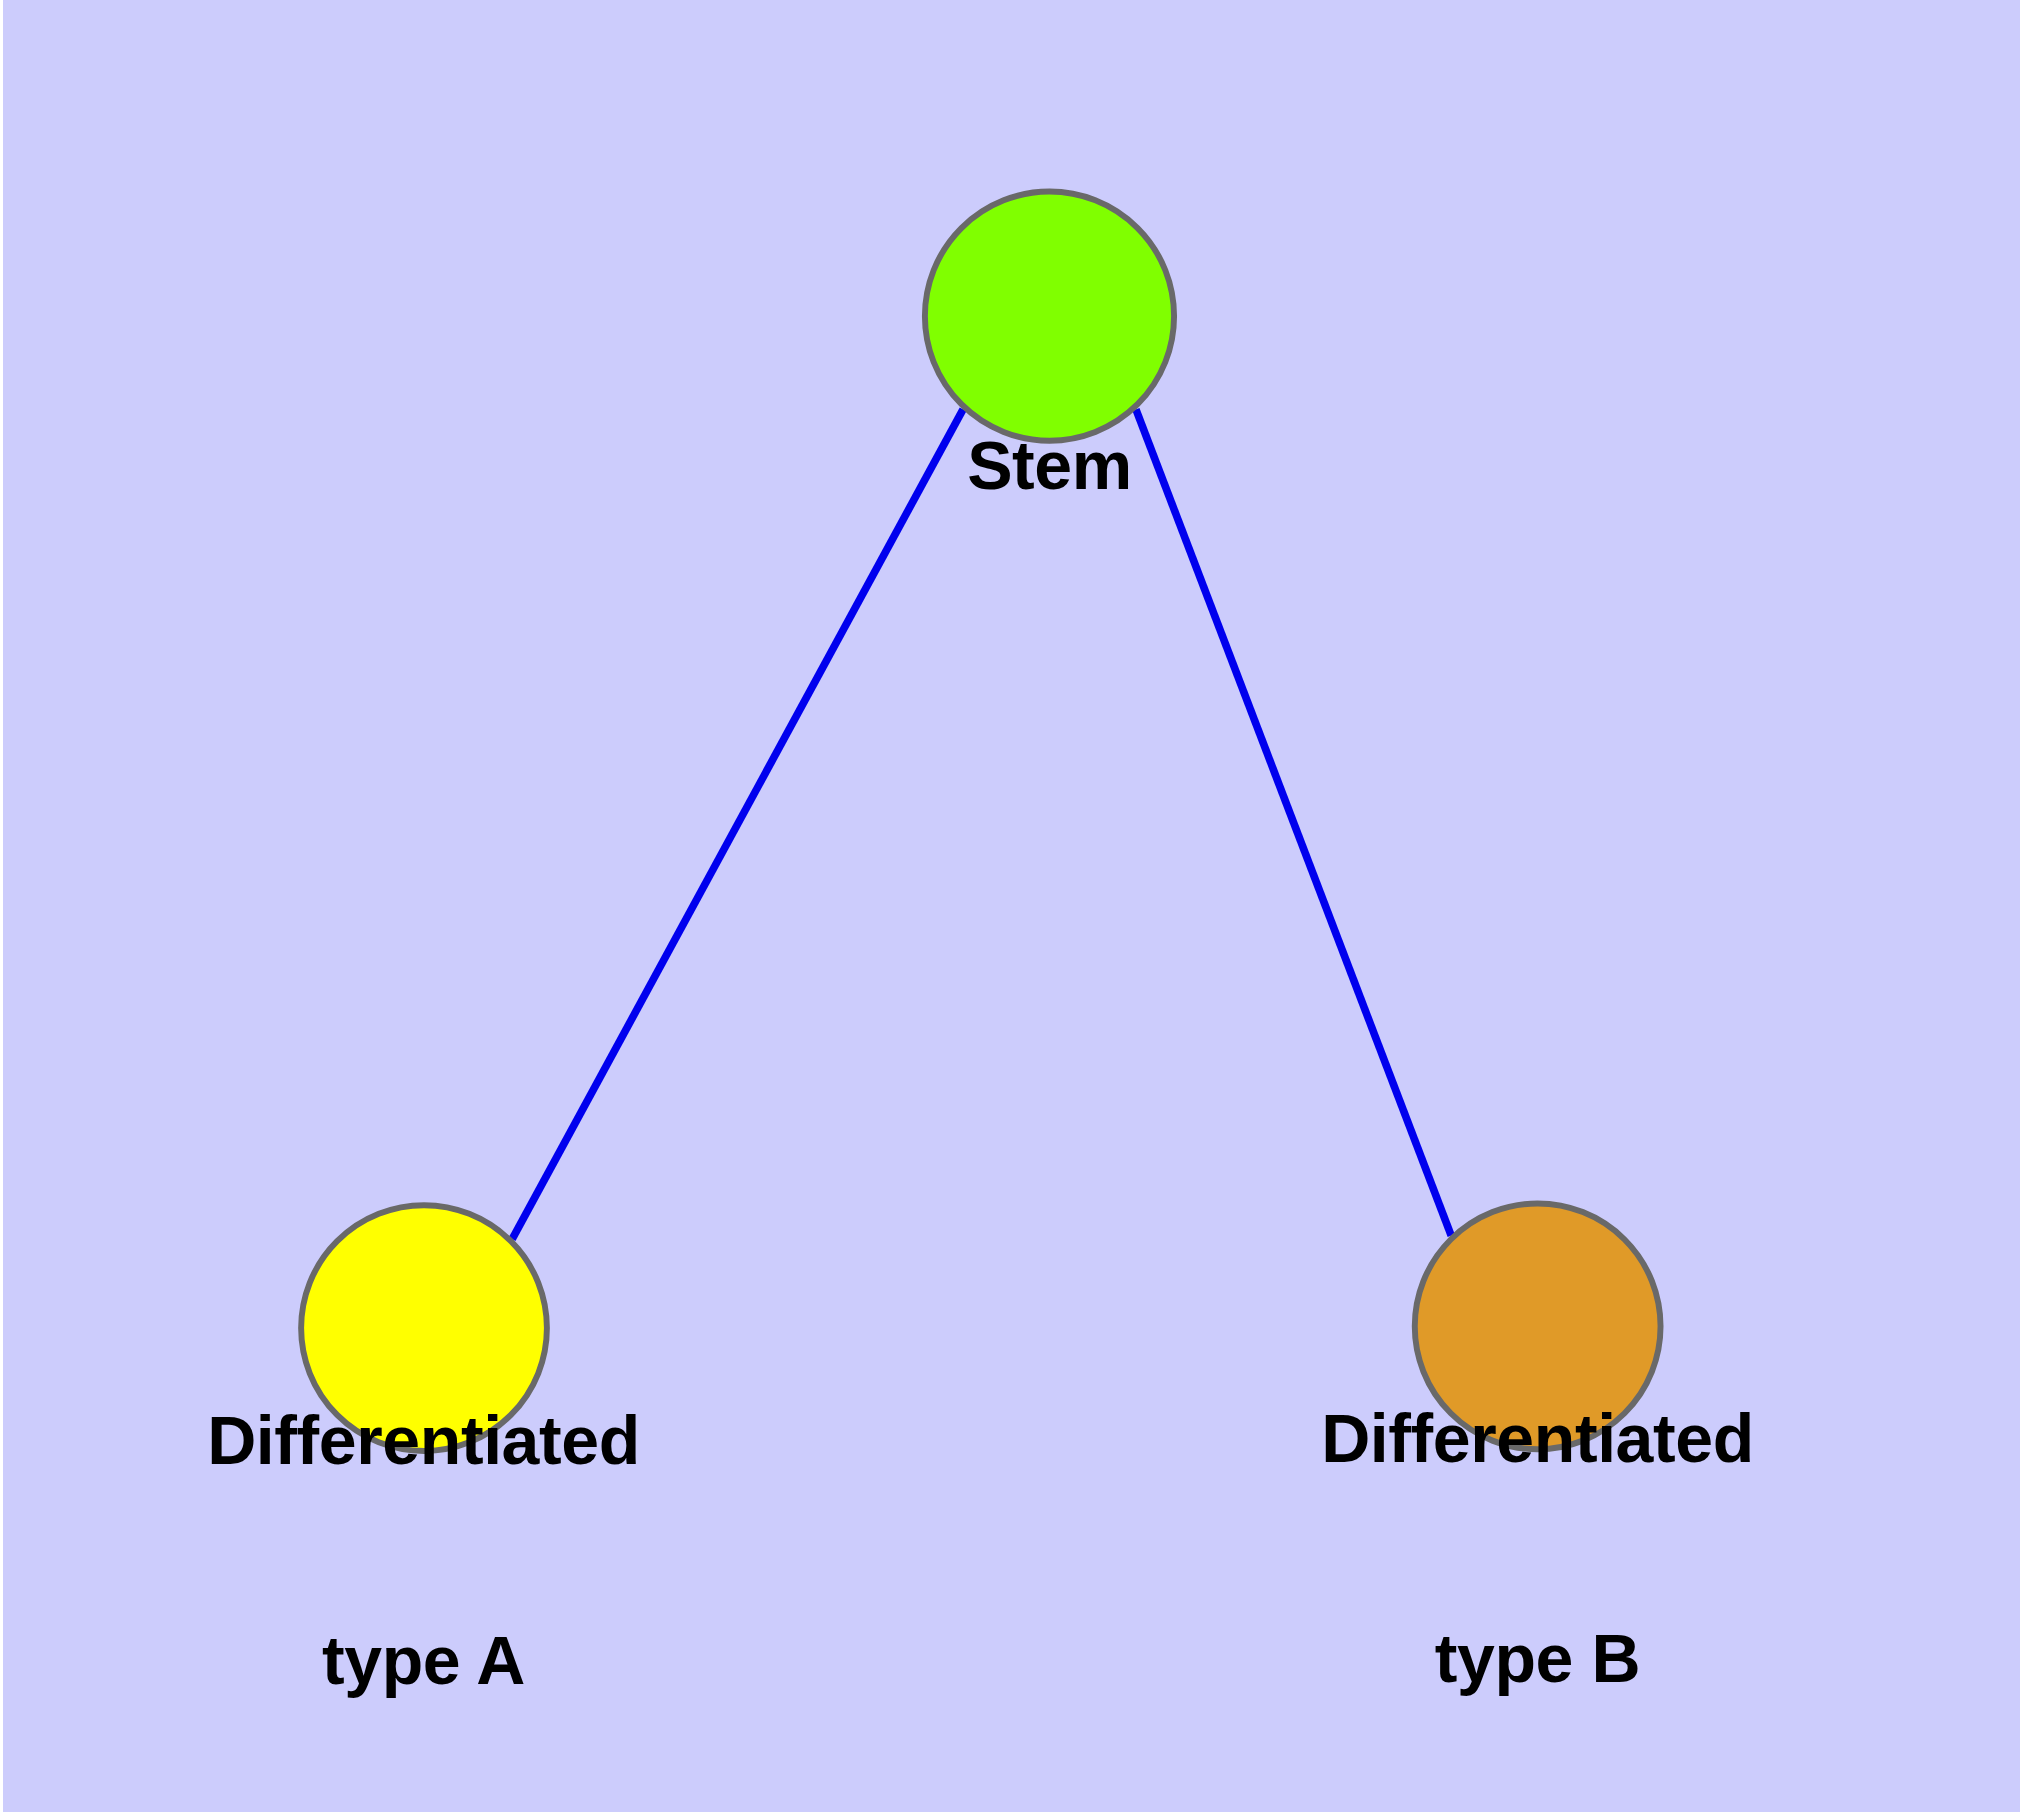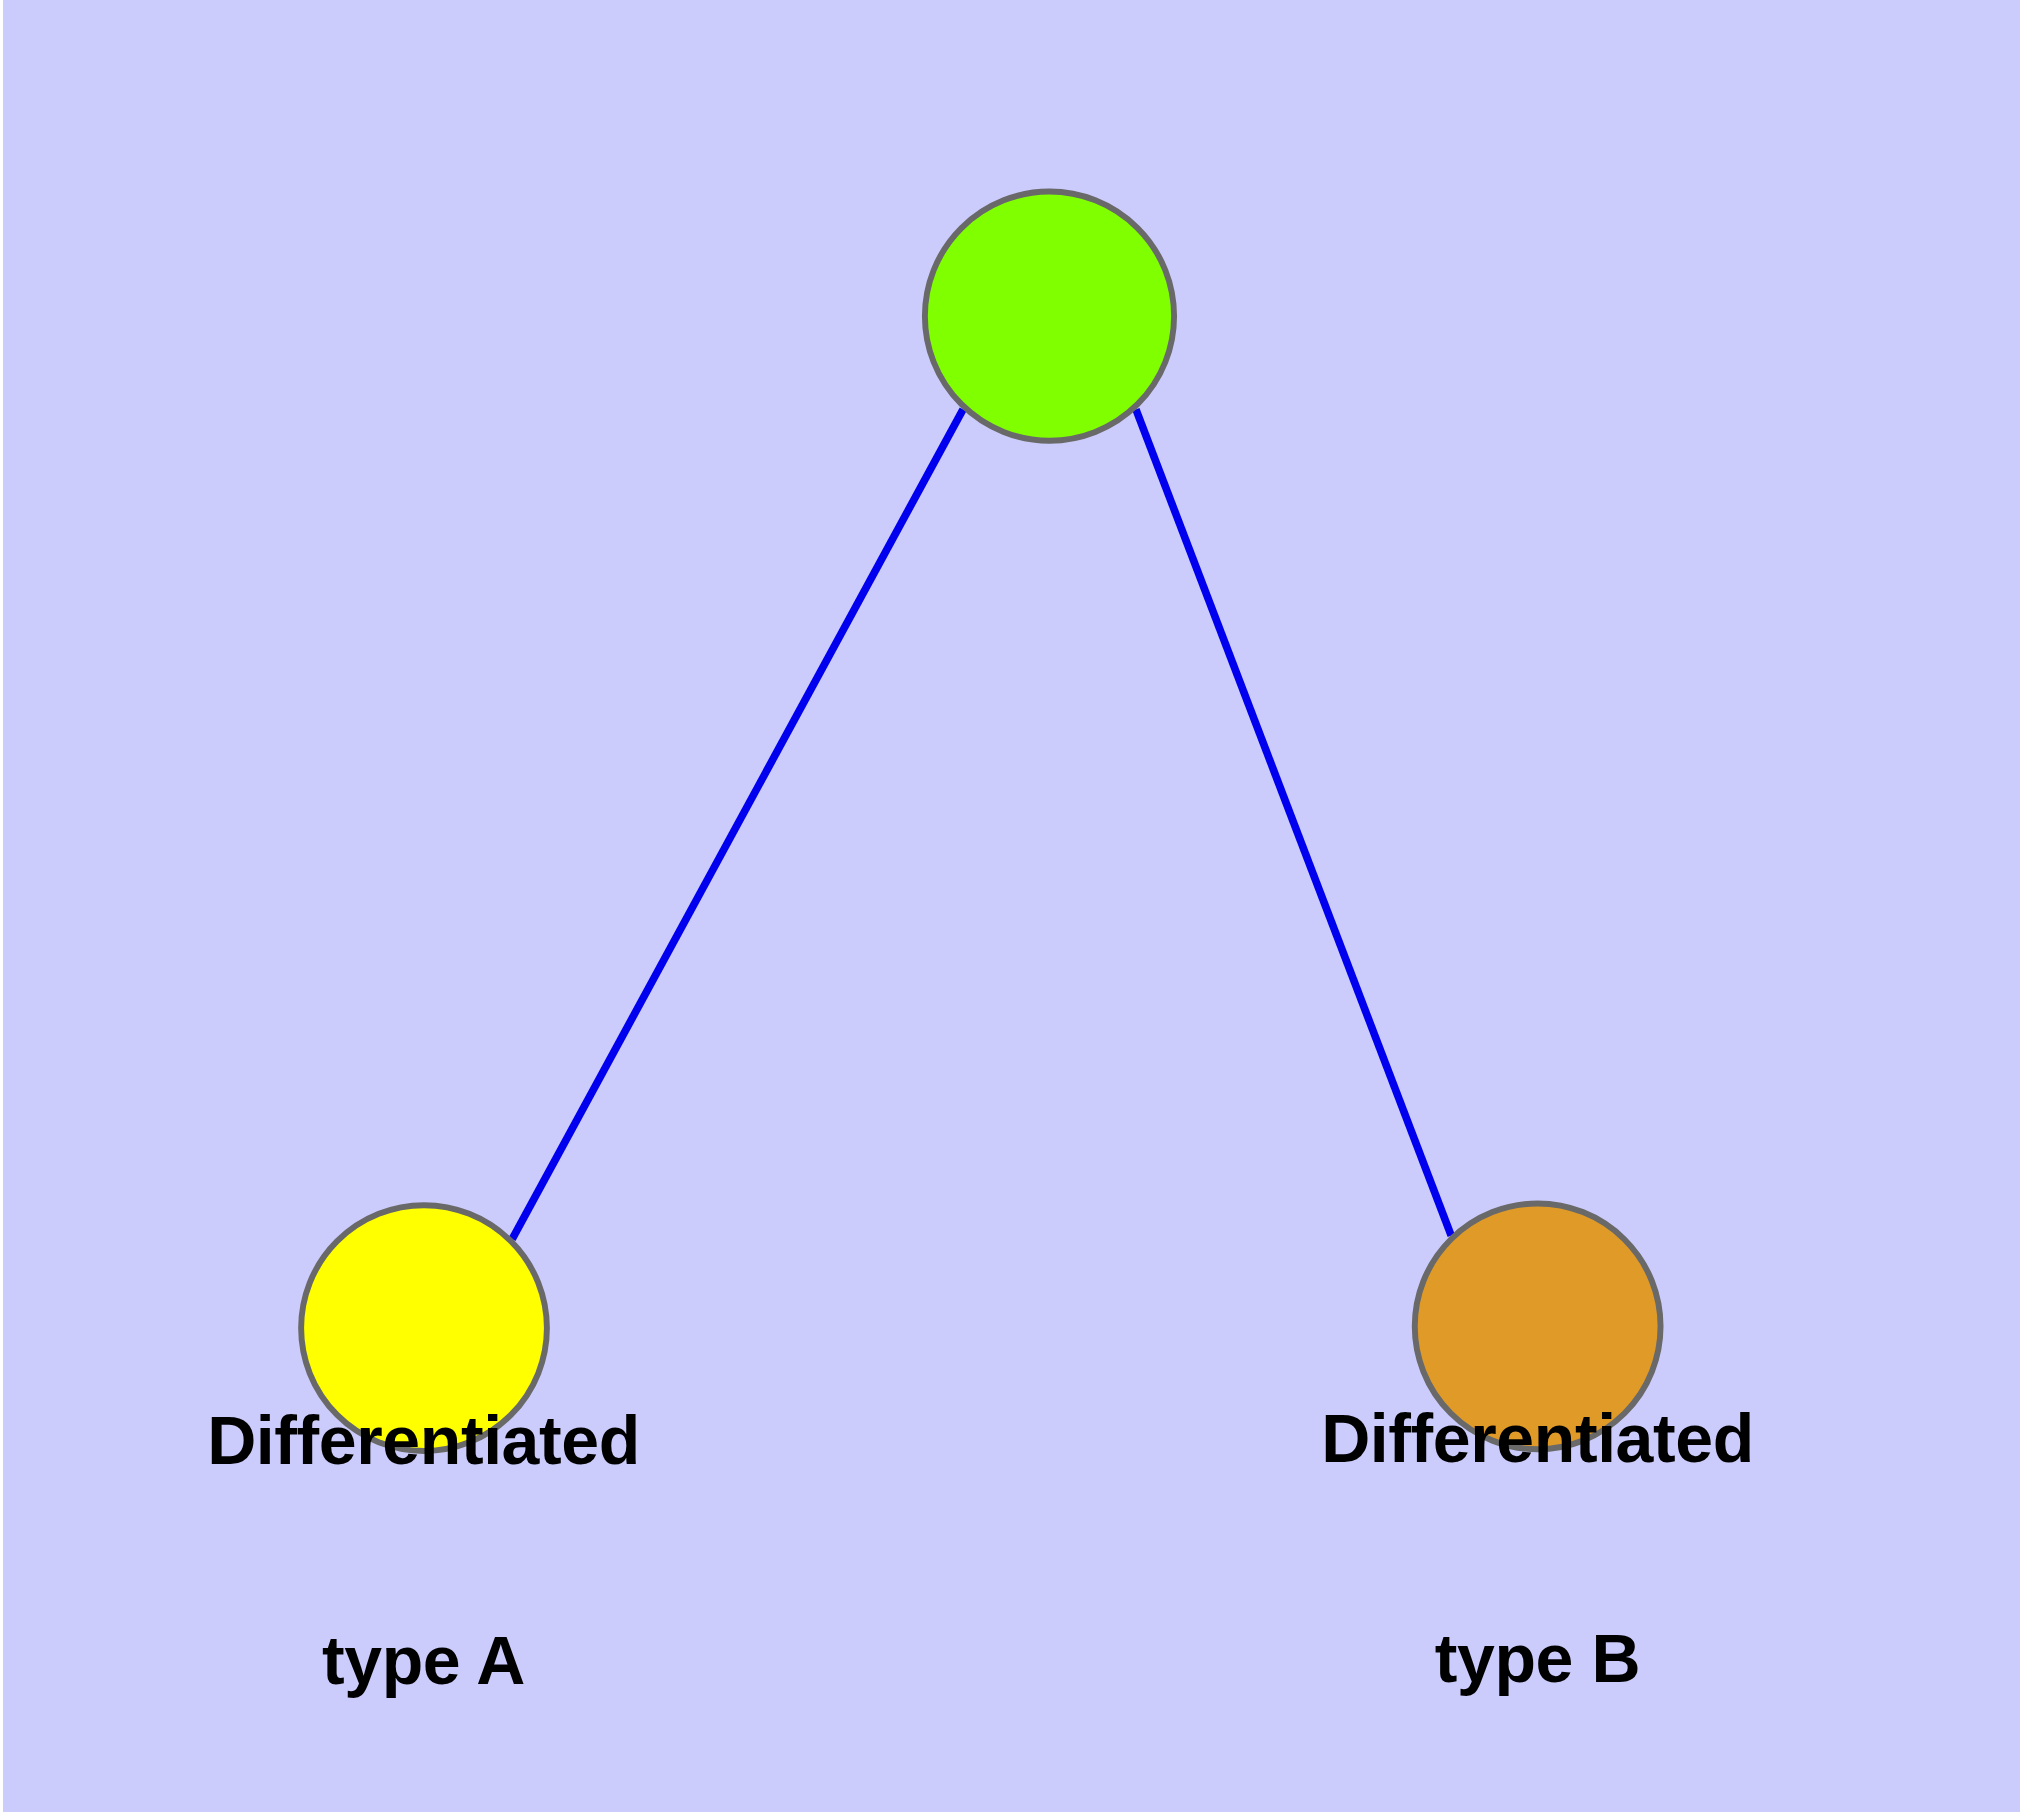--- a/index.html
+++ b/index.html
@@ -71,20 +71,23 @@
       <line x1="1136" y1="483" x2="604" y2="1462" stroke="#0000ee" stroke-width="9" stroke-linecap="butt"></line>
       <line x1="1340" y1="483" x2="1712" y2="1458" stroke="#0000ee" stroke-width="9" stroke-linecap="butt"></line>
     </g>
     <g>
       <circle cx="1238" cy="373" r="147" fill="#80ff00" stroke="#696969" stroke-width="7"></circle>
       <circle cx="500" cy="1567" r="145" fill="#ffff00" stroke="#696969" stroke-width="7"></circle>
       <circle cx="1814" cy="1565" r="145" fill="#e09a28" stroke="#696969" stroke-width="7"></circle>
     </g>
   </svg>
 
+  <div class="node-label" id="stem-label">
+    <div>Stem</div>
+  </div>
 
   <div class="node-label" id="nodeA-label">
     <div>Differentiated</div>
     <div>type A</div>
   </div>
 
   <div class="node-label" id="nodeB-label">
     <div>Differentiated</div>
     <div>type B</div>
   </div>

